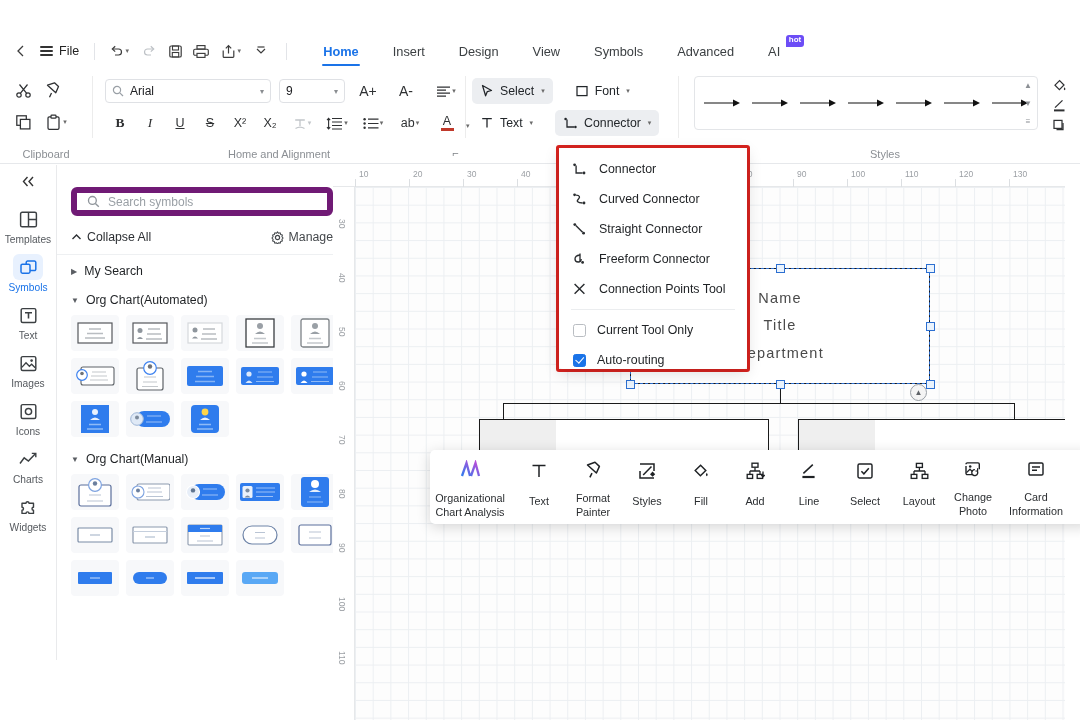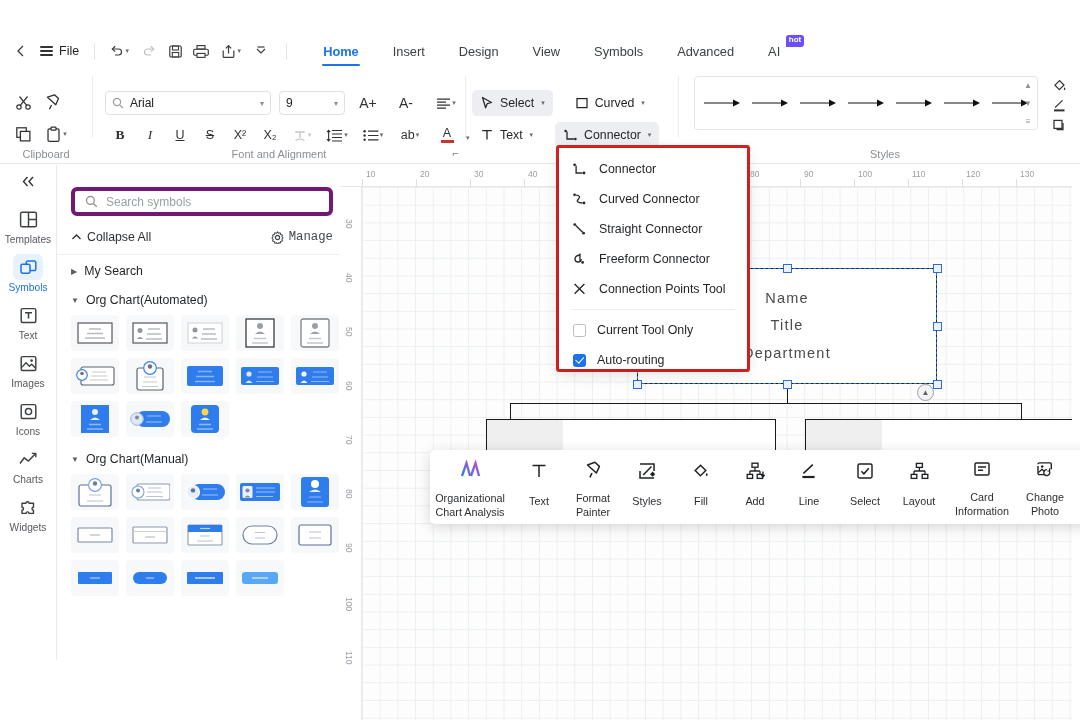--- a/index.html
+++ b/index.html
@@ -109,21 +109,21 @@
     position: absolute; left: 0; top: 68px; width: 1080px; height: 96px;
     background: #ffffff; border-bottom: 1px solid #e6e8eb;
   }
   .grp { position: absolute; top: 0; height: 96px; }
   .grp-label {
     position: absolute; bottom: 4px; left: 0; right: 0; text-align: center;
     font-size: 11px; color: #8b8f94;
   }
   .grp-div { position: absolute; top: 8px; width: 1px; height: 62px; background: #ececec; }
 
-  .row { display: flex; align-items: center; margin-top: 12px; }
+  .row { display: flex; align-items: center; }
   .ico-btn {
     width: 30px; height: 28px; display: flex; align-items: center; justify-content: center;
     color: #2f3133; border-radius: 4px;
   }
   .ico-btn.dim { color: #c2c6ca; }
 
   
   #grp-clipboard { left: 0; width: 92px; }
   
   #grp-font { left: 93px; width: 372px; }
@@ -187,48 +187,48 @@
   .rail-lbl { font-size: 10.2px; color: #55595e; }
   .rail-item.active .rail-ico { background: #e8f1fe; color: #1a73e8; }
   .rail-item.active .rail-lbl { color: #1a73e8; }
 
   
   .panel {
     position: absolute; left: 57px; top: 165px; width: 291px; height: 555px;
     background: #fff; border-right: 1px solid #e3e5e8;
   }
   .search {
-    margin: 22px 14px 0; height: 29px; border: 4px solid #701a75; border-radius: 6px;
+    margin: 22px 14px 0; height: 29px; border: 6px solid #701a75; border-radius: 6px;
     display: flex; align-items: center; gap: 8px; padding: 0 10px;
   }
   .search .ph { font-size: 12px; color: #9aa0a6; }
   .panel-row {
     display: flex; align-items: center; justify-content: space-between;
     padding: 14px 14px 10px; border-bottom: 1px solid #eef0f2;
   }
   .panel-link { display: flex; align-items: center; gap: 5px; font-size: 12.3px; color: #2c2f33; }
-  .panel-link.muted { color: #44484c; font-family: Liberation Mono, monospace; }
+  .panel-link.muted { color: #44484c; }
   .cat {
     display: flex; align-items: center; gap: 7px;
     padding: 9px 14px 6px; font-size: 12.3px; color: #1f2225;
   }
   .tri { font-size: 8px; color: #5a5e63; }
   .grid {
     display: grid; grid-template-columns: repeat(5, 48px); gap: 7px;
     padding: 2px 14px 6px;
   }
   .cell {
     width: 48px; height: 36px; background: #f7f8fa; border-radius: 4px;
     display: flex; align-items: center; justify-content: center;
   }
   .cell svg { display: block; }
 
   
   .canvas-wrap {
-    position: absolute; left: 340px; top: 165px; width: 732px; height: 555px;
+    position: absolute; left: 333px; top: 165px; width: 732px; height: 555px;
     background: #fff; overflow: hidden;
   }
   .ruler-h {
     position: absolute; left: 0; top: 0; width: 732px; height: 22px;
     background: #fff; border-bottom: 1px solid #e6e8ea;
   }
   .ruler-v {
     position: absolute; left: 0; top: 22px; width: 22px; height: 533px;
     background: #fff; border-right: 1px solid #e6e8ea;
   }
@@ -516,39 +516,39 @@
         <div class="ico-btn" style="width:38px;font-size:12.5px;">
           <span>ab</span>
           <span class="caret-sm">▾</span>
         </div>
         <div class="ico-btn" style="width:36px;flex-direction:column;gap:0;">
           <span style="font-size:12.5px;line-height:1;">A</span>
           <span style="display:block;width:13px;height:2.6px;background:#c0392b;margin-top:1px;"></span>
         </div>
         <span class="caret-sm" style="margin-top:6px;">▾</span>
       </div>
-      <div class="grp-label">Font and Alignment</div>
+      <div class="grp-label">Home and Alignment</div>
       <div class="dialog-launcher">⌐</div>
     </div>
     <div class="grp-div" style="left:465px;"></div>
 
     <div class="grp" id="grp-tools">
       <div class="row" style="position:absolute;left:6px;top:10px;gap:14px;">
         <div class="tool-btn hl">
           <svg width="14" height="14" viewBox="0 0 14 14">
               <path d="M2.5 1.5 L11.5 6.5 L7.3 7.6 L5.6 11.8 Z" fill="none" stroke="#22262a" stroke-width="1.25" stroke-linejoin="round"></path>
             </svg>
           <span>Select</span>
           <span class="caret-sm">▾</span>
         </div>
         <div class="tool-btn">
           <svg width="14" height="14" viewBox="0 0 14 14">
               <rect x="2" y="2.6" width="10" height="9" fill="none" stroke="#22262a" stroke-width="1.25"></rect>
             </svg>
-          <span>Curved</span>
+          <span>Font</span>
           <span class="caret-sm">▾</span>
         </div>
       </div>
       <div class="row" style="position:absolute;left:6px;top:42px;gap:14px;">
         <div class="tool-btn">
           <svg width="14" height="14" viewBox="0 0 14 14">
               <path d="M2.2 2.6 H11.8 M7 2.6 V11.6" stroke="#22262a" stroke-width="1.3"></path>
             </svg>
           <span>Text</span>
           <span class="caret-sm">▾</span>
@@ -1202,49 +1202,49 @@
         <svg width="19" height="18" viewBox="0 0 19 18">
             <rect x="6.4" y="1.4" width="6" height="4" fill="none" stroke="#1f2225" stroke-width="1.35"></rect>
             <rect x="1.2" y="12.4" width="5.6" height="4" fill="none" stroke="#1f2225" stroke-width="1.35"></rect>
             <rect x="12.2" y="12.4" width="5.6" height="4" fill="none" stroke="#1f2225" stroke-width="1.35"></rect>
             <path d="M9.4 5.6 V9 M4 9 H15 M4 9 V12.4 M15 9 V12.4" fill="none" stroke="#1f2225" stroke-width="1.3"></path>
           </svg>
       </span>
       <span class="fb-lbl">Layout</span>
     </div>
 
-    <div class="fb" style="min-width:72px;">
-      <span class="fb-ico">
-        <svg width="18" height="18" viewBox="0 0 18 18">
-            <rect x="2" y="3" width="14" height="12" rx="1.3" fill="none" stroke="#1f2225" stroke-width="1.45"></rect>
-            <path d="M5 7 H13 M5 10.2 H10" stroke="#1f2225" stroke-width="1.45"></path>
-          </svg>
-      </span>
-      <span class="fb-lbl">
-        <span>Card</span><br>
-        <span>Information</span>
-      </span>
-    </div>
-
     <div class="fb">
       <span class="fb-ico">
         <svg width="19" height="18" viewBox="0 0 19 18">
             <path d="M2 4.2 a1.3 1.3 0 0 1 1.3-1.3 H14 a1.3 1.3 0 0 1 1.3 1.3 v5" fill="none" stroke="#1f2225" stroke-width="1.4"></path>
             <path d="M2 6 v7.3 a1.3 1.3 0 0 0 1.3 1.3 H9" fill="none" stroke="#1f2225" stroke-width="1.4"></path>
             <circle cx="6.2" cy="6.6" r="1.25" fill="#1f2225"></circle>
             <path d="M2.5 12.6 L6 9.2 L8.4 11.6" fill="none" stroke="#1f2225" stroke-width="1.3"></path>
             <path d="M13.3 11 a3 3 0 1 1 -2.4 -1.4" fill="none" stroke="#1f2225" stroke-width="1.35"></path>
             <path d="M13.6 8.3 V11 H11.4" fill="none" stroke="#1f2225" stroke-width="1.2"></path>
           </svg>
       </span>
       <span class="fb-lbl">
         <span>Change</span><br>
         <span>Photo</span>
       </span>
     </div>
 
+    <div class="fb" style="min-width:72px;">
+      <span class="fb-ico">
+        <svg width="18" height="18" viewBox="0 0 18 18">
+            <rect x="2" y="3" width="14" height="12" rx="1.3" fill="none" stroke="#1f2225" stroke-width="1.45"></rect>
+            <path d="M5 7 H13 M5 10.2 H10" stroke="#1f2225" stroke-width="1.45"></path>
+          </svg>
+      </span>
+      <span class="fb-lbl">
+        <span>Card</span><br>
+        <span>Information</span>
+      </span>
+    </div>
+
     <div class="fb">
       
       
     </div>
   </div>
 
 </div>
 
 </body></html>

